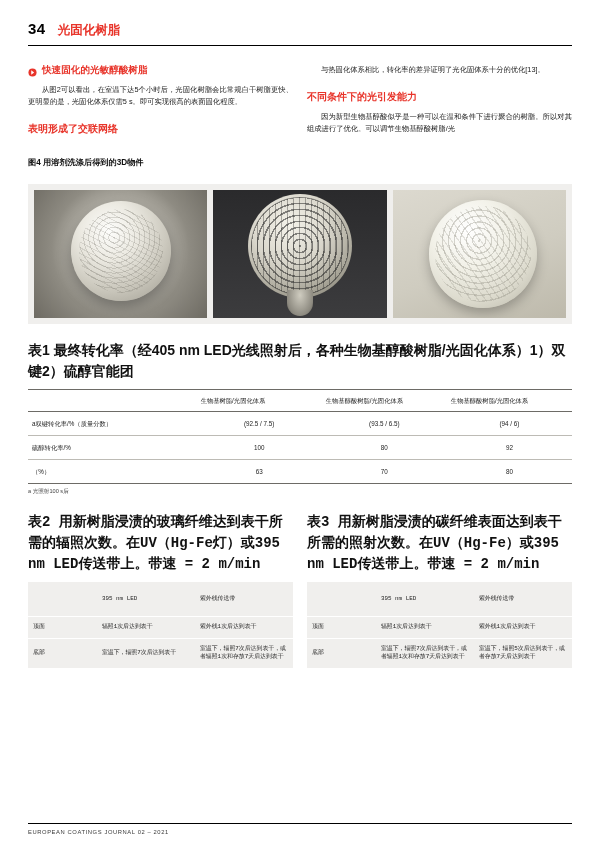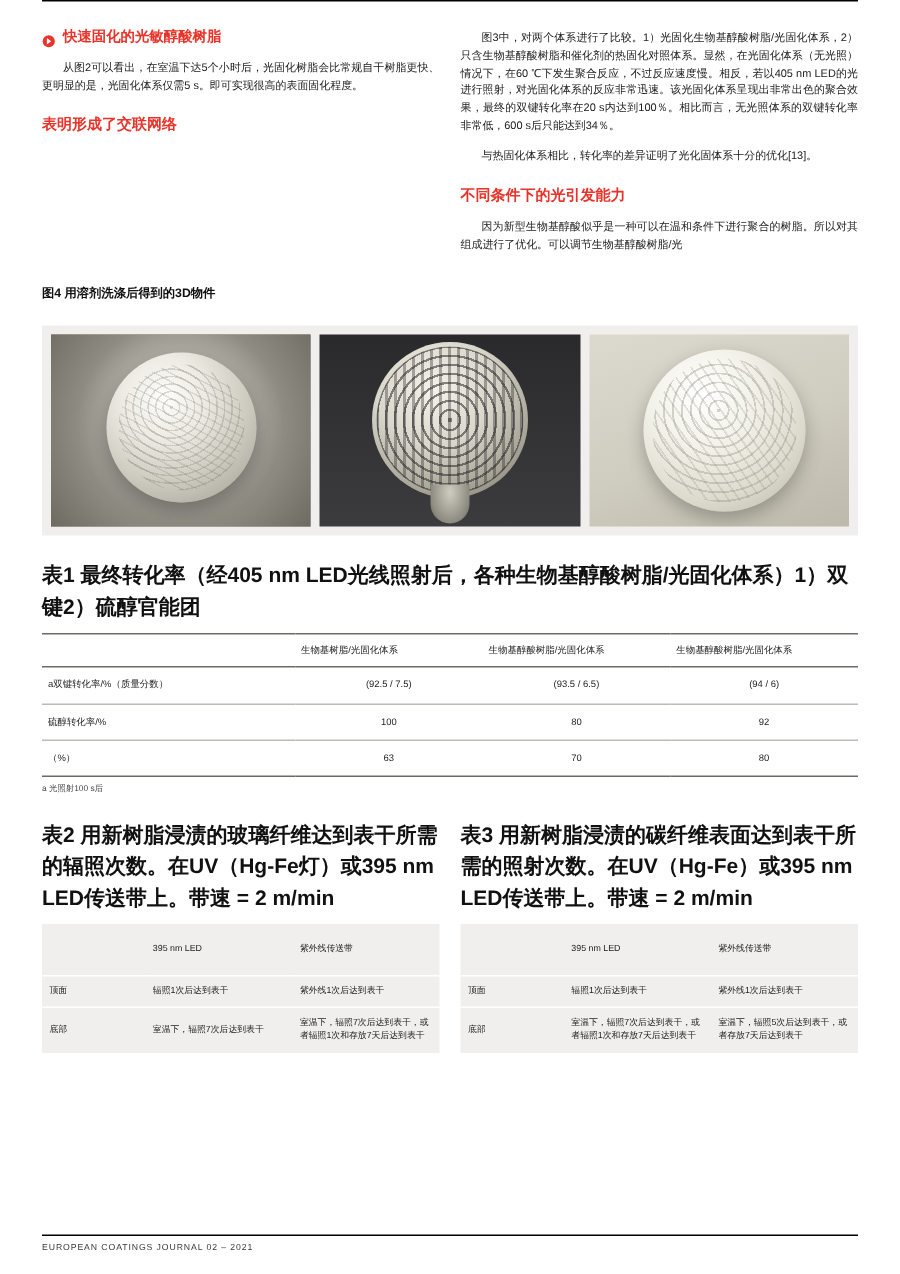--- a/index.html
+++ b/index.html
@@ -207,20 +207,21 @@
   .t1 tbody tr:last-child td { border-bottom: 1px solid #6d6b66; }
   .t1-foot {
     font-size: 5.6px;
     color: #444;
     padding-top: 4px;
   }
   .small-tables {
     display: flex;
     gap: 14px;
     margin-top: 16px;
+    font-family: Liberation Mono, monospace;
   }
   .small-tables > div { width: 50%; }
   table.t2 {
     background: #f0efed;
     font-size: 5.9px;
   }
   .t2 td, .t2 th {
     padding: 6px 5px;
     vertical-align: middle;
     line-height: 1.45;
@@ -250,20 +251,24 @@
     font-size: 5.8px;
     letter-spacing: 0.6px;
     color: #3a3a3a;
   }
 </style>
 </head>
 <body>
 
 <div class="page">
 
+  <div class="pg-header">
+    <span class="pg-num">34</span>
+    <span class="pg-title">光固化树脂</span>
+  </div>
   <div class="header-rule"></div>
 
   <div class="cols">
 
     <div class="col">
       <div class="sec-head">
         <span class="bullet-icon">
           <svg viewBox="0 0 10 10" width="9" height="9">
             <circle cx="5" cy="5" r="4.5" fill="#e8342a"></circle>
             <path d="M3.6 2.6 L6.8 5 L3.6 7.4 Z" fill="#ffffff"></path>
@@ -271,21 +276,20 @@
         </span>
         <span>快速固化的光敏醇酸树脂</span>
       </div>
 
       <p class="body">从图2可以看出，在室温下达5个小时后，光固化树脂会比常规自干树脂更快、更明显的是，光固化体系仅需5 s。即可实现很高的表面固化程度。</p>
 
       <div class="sec-head-plain">表明形成了交联网络</div>
     </div>
 
     <div class="col">
-      <p class="body">图3中，对两个体系进行了比较。1）光固化生物基醇酸树脂/光固化体系，2）只含生物基醇酸树脂和催化剂的热固化对照体系。显然，在光固化体系（无光照）情况下，在60 ℃下发生聚合反应，不过反应速度慢。相反，若以405 nm LED的光进行照射，对光固化体系的反应非常迅速。该光固化体系呈现出非常出色的聚合效果，最终的双键转化率在20 s内达到100％。相比而言，无光照体系的双键转化率非常低，600 s后只能达到34％。</p>
       <p class="body">与热固化体系相比，转化率的差异证明了光化固体系十分的优化[13]。</p>
 
       <div class="sec-head-plain">不同条件下的光引发能力</div>
       <p class="body">因为新型生物基醇酸似乎是一种可以在温和条件下进行聚合的树脂。所以对其组成进行了优化。可以调节生物基醇酸树脂/光</p>
     </div>
   </div>
 
   <div class="figure-block">
     <div class="fig-caption">图4 用溶剂洗涤后得到的3D物件</div>
     <div class="fig-frame">

